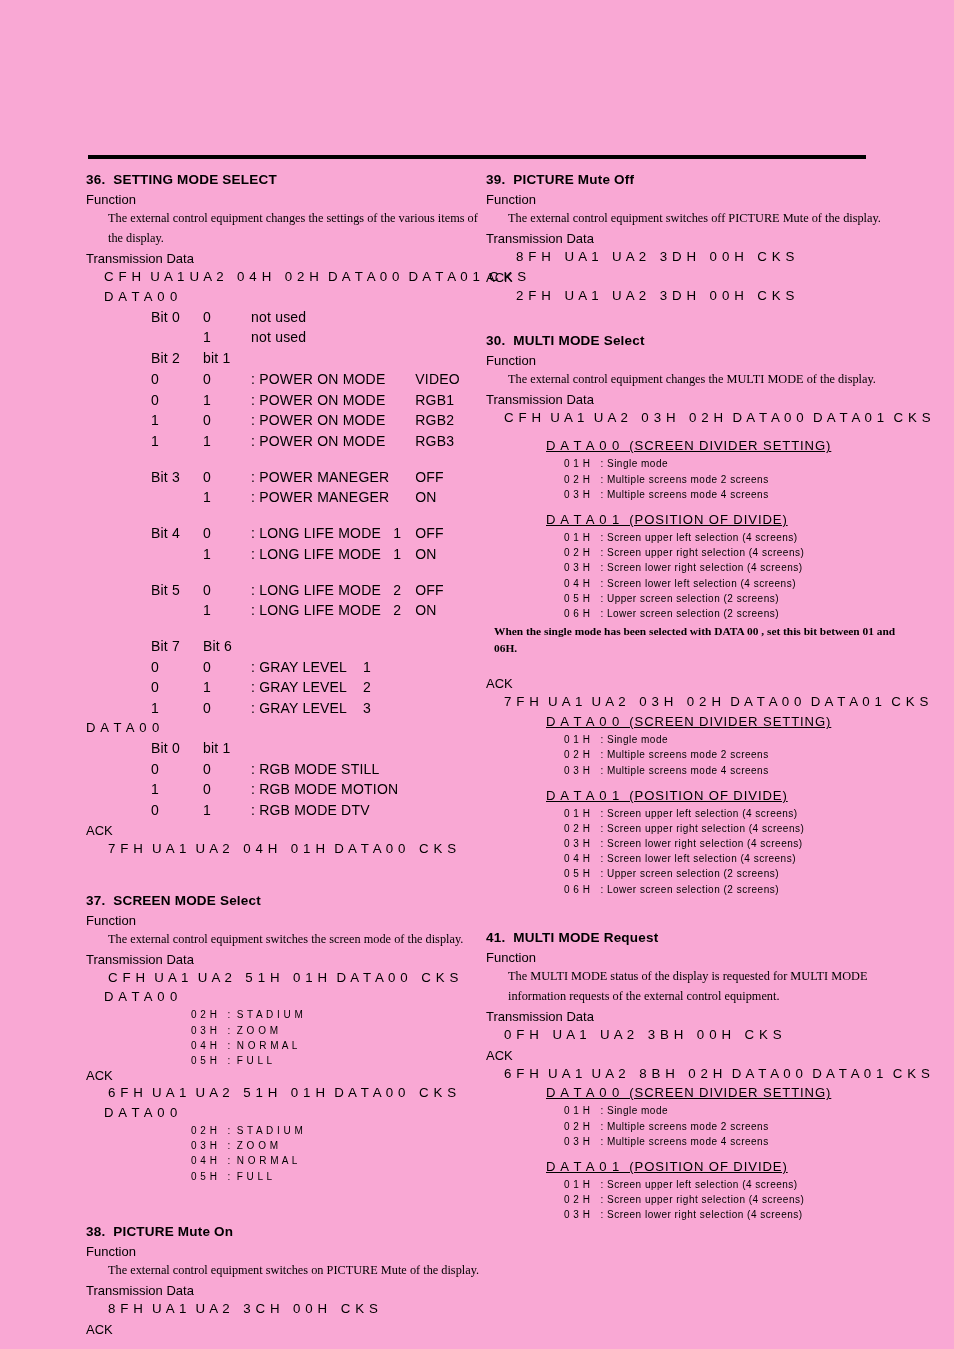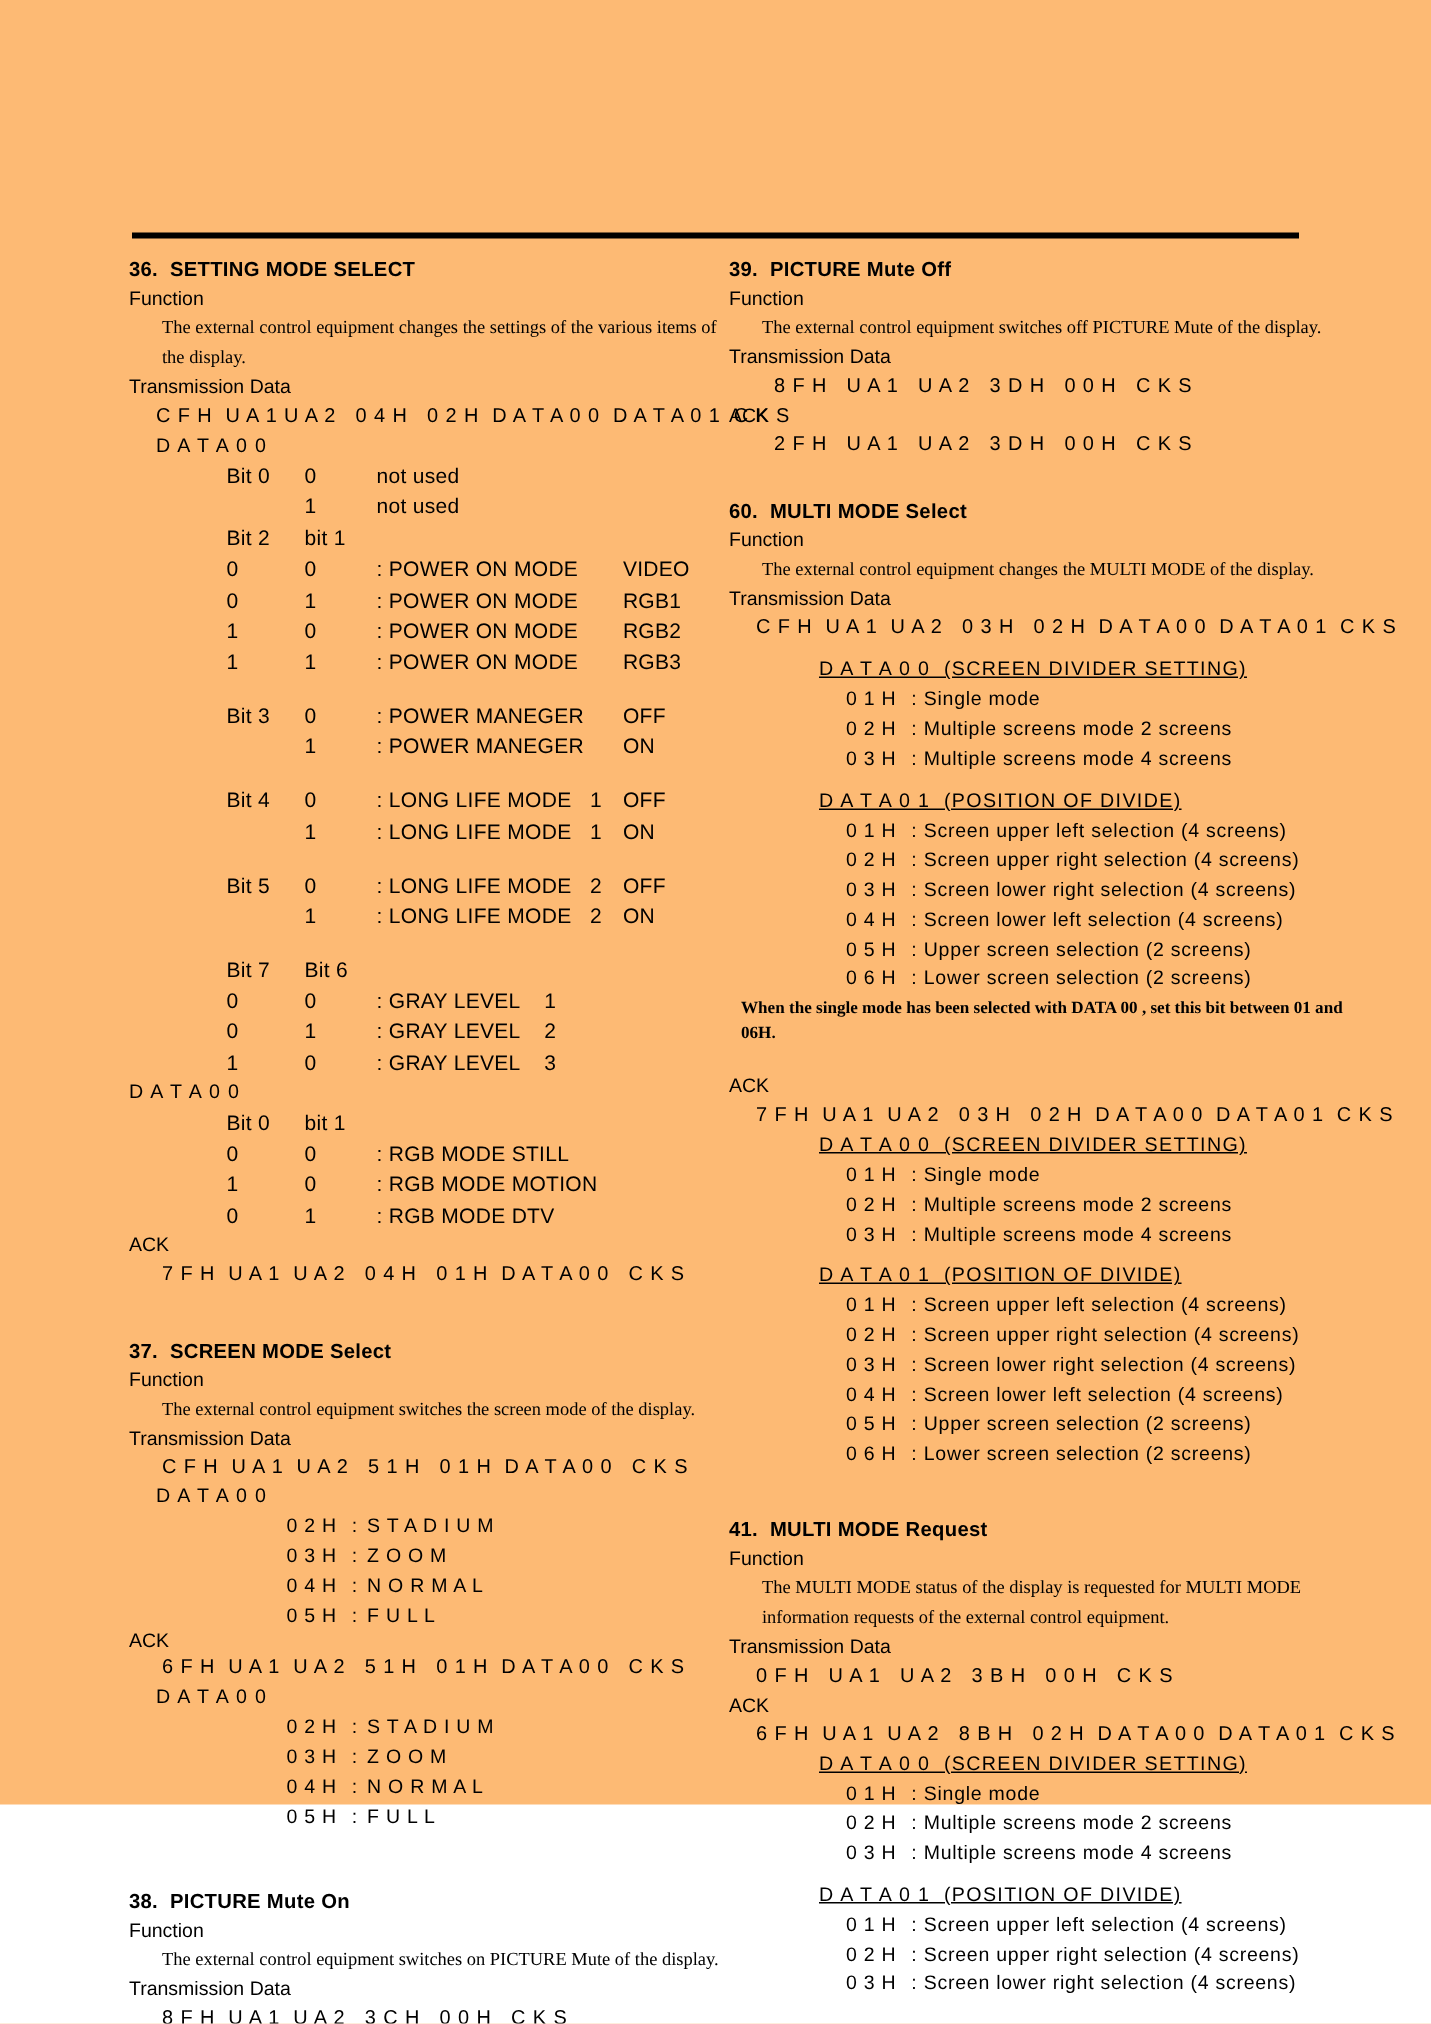--- a/index.html
+++ b/index.html
@@ -13,22 +13,22 @@
     height: 1349px;
     position: relative;
     font-family: "Liberation Sans", sans-serif;
     color: #000000;
     overflow: hidden;
   }
   .page {
     position: absolute;
     left: 0; top: 0;
     width: 954px;
-    height: 1203px;
-    background: #fdba74;
+    height: 1349px;
+    background: #f9a8d4;
   }
   .top-rule {
     position: absolute;
     left: 88px;
     top: 155px;
     width: 778px;
     height: 4px;
     background: #000000;
   }
   .columns {
@@ -119,21 +119,21 @@
   }
   .c-bit   { width: 52px; padding-left: 65px !important; }
   .c-val   { width: 48px; }
   .c-desc  { padding-right: 14px !important; }
   .c-extra { }
   .spacer-row td { height: 15px; line-height: 15px; font-size: 1px; }
 
   
   .kv-table {
     border-collapse: collapse;
-    font-size: 13px;
+    font-size: 10px;
     line-height: 1.52;
     letter-spacing: 0.5px;
   }
   .kv-table td {
     vertical-align: top;
     white-space: pre;
     padding: 0;
   }
   .kv-code { padding-right: 10px !important; }
   .kv-sep  { padding-right: 6px !important; }
@@ -404,21 +404,21 @@
         <div class="func-text">The external control equipment switches off PICTURE Mute of the display.</div>
         <div class="label-ul-row"><span class="label-ul">Transmission Data</span></div>
         <div class="hex i30">8 F H   U A 1   U A 2   3 D H   0 0 H   C K S</div>
         <div class="label-ul-row"><span class="label-ul">ACK</span></div>
         <div class="hex i30">2 F H   U A 1   U A 2   3 D H   0 0 H   C K S</div>
       </div>
 
       <div class="gap-lg"></div>
 
       <div>
-        <div class="sec-title">60.  MULTI MODE Select</div>
+        <div class="sec-title">30.  MULTI MODE Select</div>
         <div class="label-ul-row"><span class="label-ul">Function</span></div>
         <div class="func-text">The external control equipment changes the MULTI MODE of the display.</div>
         <div class="label-ul-row"><span class="label-ul">Transmission Data</span></div>
         <div class="hex i18">C F H  U A 1  U A 2   0 3 H   0 2 H  D A T A 0 0  D A T A 0 1  C K S</div>
 
         <div class="gap-sm"></div>
         <div class="dataname i60">D A T A 0 0  (SCREEN DIVIDER SETTING)</div>
         <table class="kv-table ind-78">
           <tbody>
             <tr>

